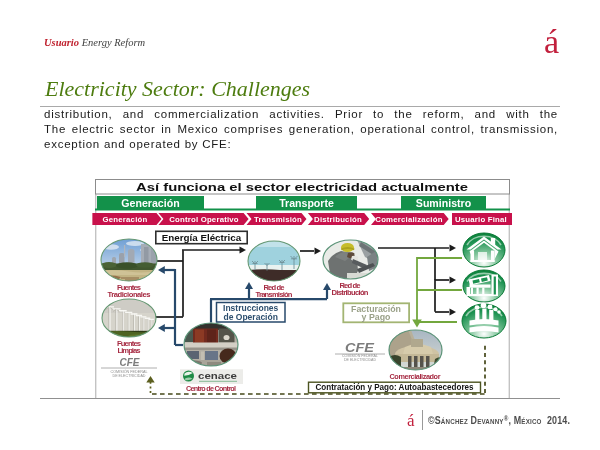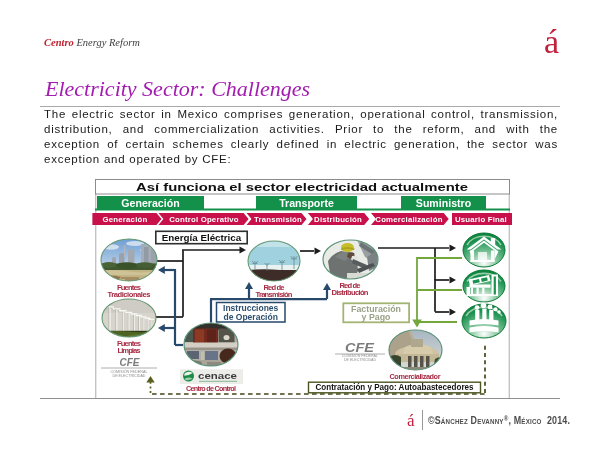--- a/index.html
+++ b/index.html
@@ -2,31 +2,30 @@
 <html><head>
 <meta charset="utf-8">
 <style>
   html,body{margin:0;padding:0}
   body{width:600px;height:450px;position:relative;background:#fff;font-family:"Liberation Sans",sans-serif;overflow:hidden}
   .abs{position:absolute}
 </style>
 </head>
 <body>
 
-  <div class="abs" style="left:44px;top:37px;font-family:'Liberation Serif',serif;font-style:italic;font-size:10.5px;color:#404040"><span style="color:#c02330;font-weight:bold">Centro</span> Energy Reform</div>
+  <div class="abs" style="left:44px;top:37px;font-family:'Liberation Serif',serif;font-style:italic;font-size:10.5px;color:#404040"><span style="color:#c02330;font-weight:bold">Usuario</span> Energy Reform</div>
 
   <div class="abs" style="left:544px;top:23px;font-family:'Liberation Serif',serif;font-size:34px;color:#c2203d">á</div>
 
-  <div class="abs" style="left:45px;top:76px;font-family:'Liberation Serif',serif;font-style:italic;font-size:22px;color:#a21caf">Electricity Sector: Challenges</div>
+  <div class="abs" style="left:45px;top:76px;font-family:'Liberation Serif',serif;font-style:italic;font-size:22px;color:#4d7c0f">Electricity Sector: Challenges</div>
   <div class="abs" style="left:40px;top:106px;width:520px;height:1px;background:#a9a9a9"></div>
 
   <div class="abs" style="left:44px;top:107px;width:514px;font-size:11.5px;line-height:15px;color:#1a1a1a;letter-spacing:0.75px">
+    <div style="text-align:justify;text-align-last:justify">distribution, and commercialization activities. Prior to the reform, and with the</div>
     <div style="text-align:justify;text-align-last:justify">The electric sector in Mexico comprises generation, operational control, transmission,</div>
-    <div style="text-align:justify;text-align-last:justify">distribution, and commercialization activities. Prior to the reform, and with the</div>
-    <div style="text-align:justify;text-align-last:justify">exception of certain schemes clearly defined in electric generation, the sector was</div>
     <div>exception and operated by CFE:</div>
   </div>
 
   <div class="abs" style="left:95px;top:179px;width:469px;height:220px">
   <svg width="415" height="220" viewBox="0 0 415 220" style="overflow:visible">
 
     <line x1="0.7" y1="0" x2="0.7" y2="220" stroke="#c3c3c3" stroke-width="1.4"></line>
     <line x1="414.3" y1="0" x2="414.3" y2="220" stroke="#c3c3c3" stroke-width="1.4"></line>
 
     <rect x="0.5" y="0.5" width="414" height="14.5" fill="#fff" stroke="#8c8c8c" stroke-width="1"></rect>

